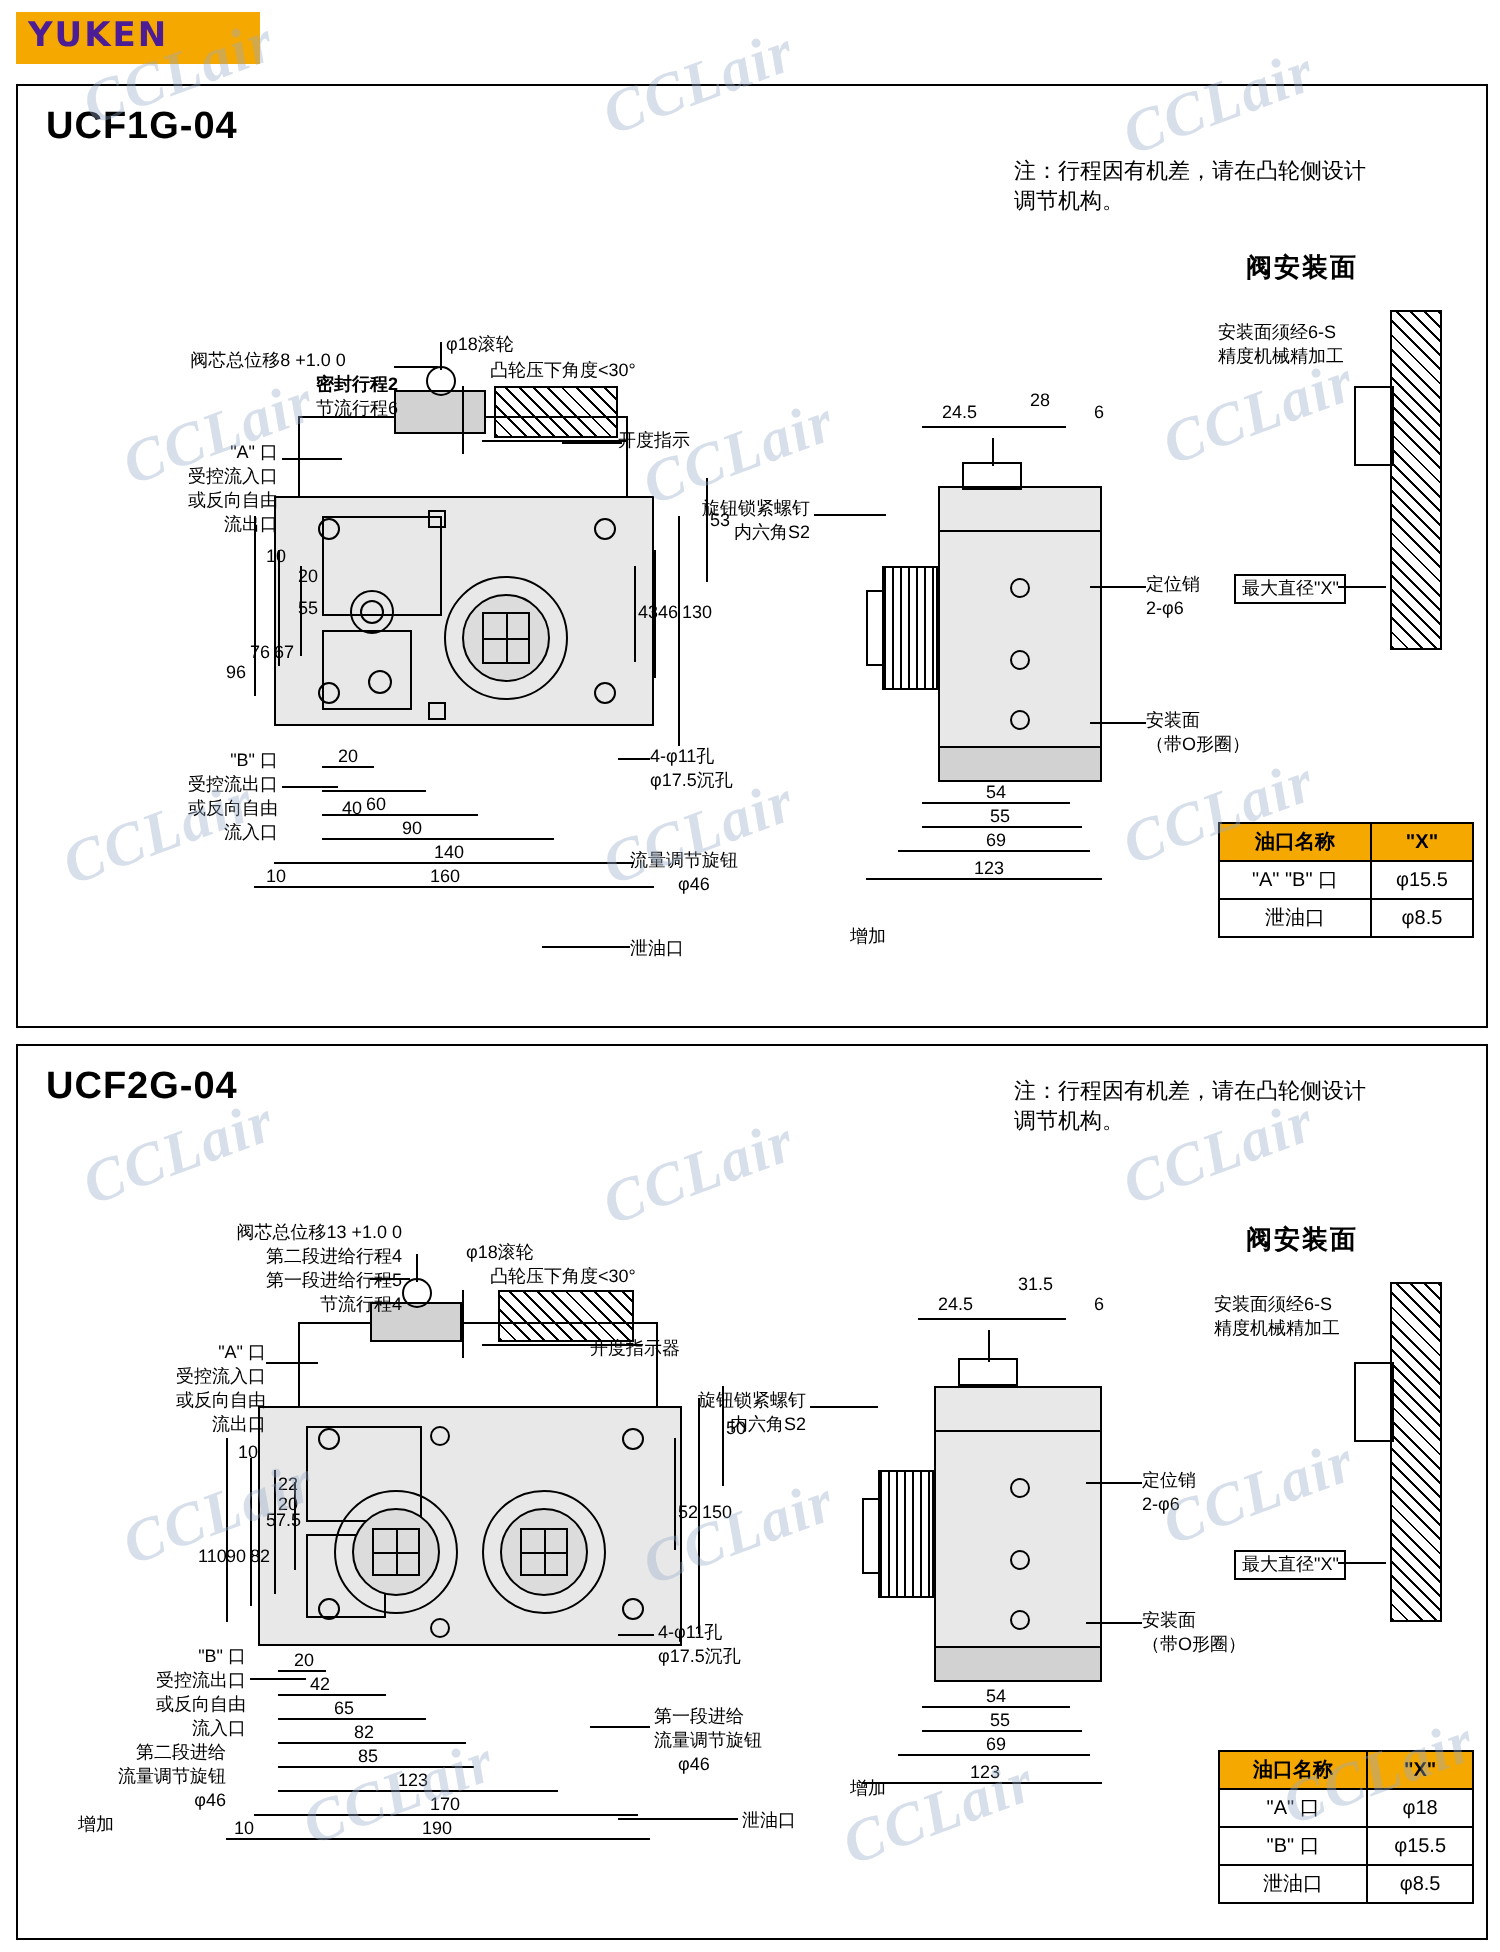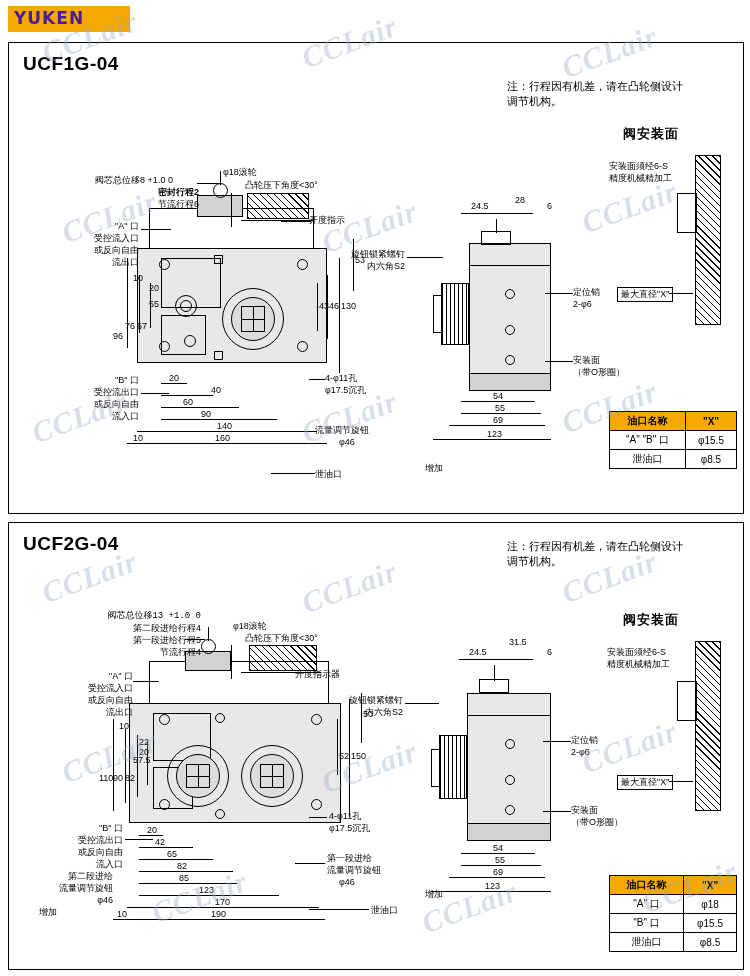--- a/index.html
+++ b/index.html
@@ -190,21 +190,21 @@
     <div class="vline" style="left:308px; top:240px; height:48px;"></div>
     <div class="vline" style="left:344px; top:196px; height:52px;"></div>
 
     <div class="dim" style="left:104px; top:288px;">96</div>
     <div class="dim" style="left:116px; top:278px;">76</div>
     <div class="dim" style="left:128px; top:278px;">67</div>
     <div class="dim" style="left:140px; top:256px;">55</div>
     <div class="dim" style="left:140px; top:240px;">20</div>
     <div class="dim" style="left:124px; top:230px;">10</div>
     <div class="dim" style="left:160px; top:330px;">20</div>
-    <div class="dim" style="left:162px; top:342px;margin-left:40px;">40</div>
+    <div class="dim" style="left:162px; top:356px;">40</div>
     <div class="dim" style="left:174px; top:354px;">60</div>
     <div class="dim" style="left:192px; top:366px;">90</div>
     <div class="dim" style="left:208px; top:378px;">140</div>
     <div class="dim" style="left:206px; top:390px;">160</div>
     <div class="dim" style="left:124px; top:390px;">10</div>
     <div class="dim" style="left:346px; top:212px;">53</div>
     <div class="dim" style="left:310px; top:258px;">43</div>
     <div class="dim" style="left:320px; top:258px;">46</div>
     <div class="dim" style="left:332px; top:258px;">130</div>
 
@@ -374,21 +374,21 @@
     <div class="dim" style="left:168px; top:338px;">82</div>
     <div class="dim" style="left:170px; top:350px;">85</div>
     <div class="dim" style="left:190px; top:362px;">123</div>
     <div class="dim" style="left:206px; top:374px;">170</div>
     <div class="dim" style="left:202px; top:386px;">190</div>
     <div class="dim" style="left:108px; top:386px;">10</div>
     <div class="dim" style="left:354px; top:186px;">50</div>
     <div class="dim" style="left:330px; top:228px;">52</div>
     <div class="dim" style="left:342px; top:228px;">150</div>
 
-    <div class="lbl lbl-r" style="left:52px; top:88px; width:140px;font-family:Liberation Mono, monospace;">阀芯总位移13 +1.0 0</div>
+    <div class="lbl lbl-r" style="left:52px; top:88px; width:140px;">阀芯总位移13 +1.0 0</div>
     <div class="lbl lbl-r" style="left:52px; top:100px; width:140px;">第二段进给行程4</div>
     <div class="lbl lbl-r" style="left:52px; top:112px; width:140px;">第一段进给行程5</div>
     <div class="lbl lbl-r" style="left:52px; top:124px; width:140px;">节流行程4</div>
     <div class="lbl" style="left:224px; top:98px;">φ18滚轮</div>
     <div class="lbl" style="left:236px; top:110px;">凸轮压下角度&lt;30°</div>
     <div class="lbl" style="left:286px; top:146px;">开度指示器</div>
 
     <div class="lbl lbl-r" style="left:44px; top:148px; width:80px;">"A" 口</div>
     <div class="lbl lbl-r" style="left:44px; top:160px; width:80px;">受控流入口</div>
     <div class="lbl lbl-r" style="left:44px; top:172px; width:80px;">或反向自由</div>

